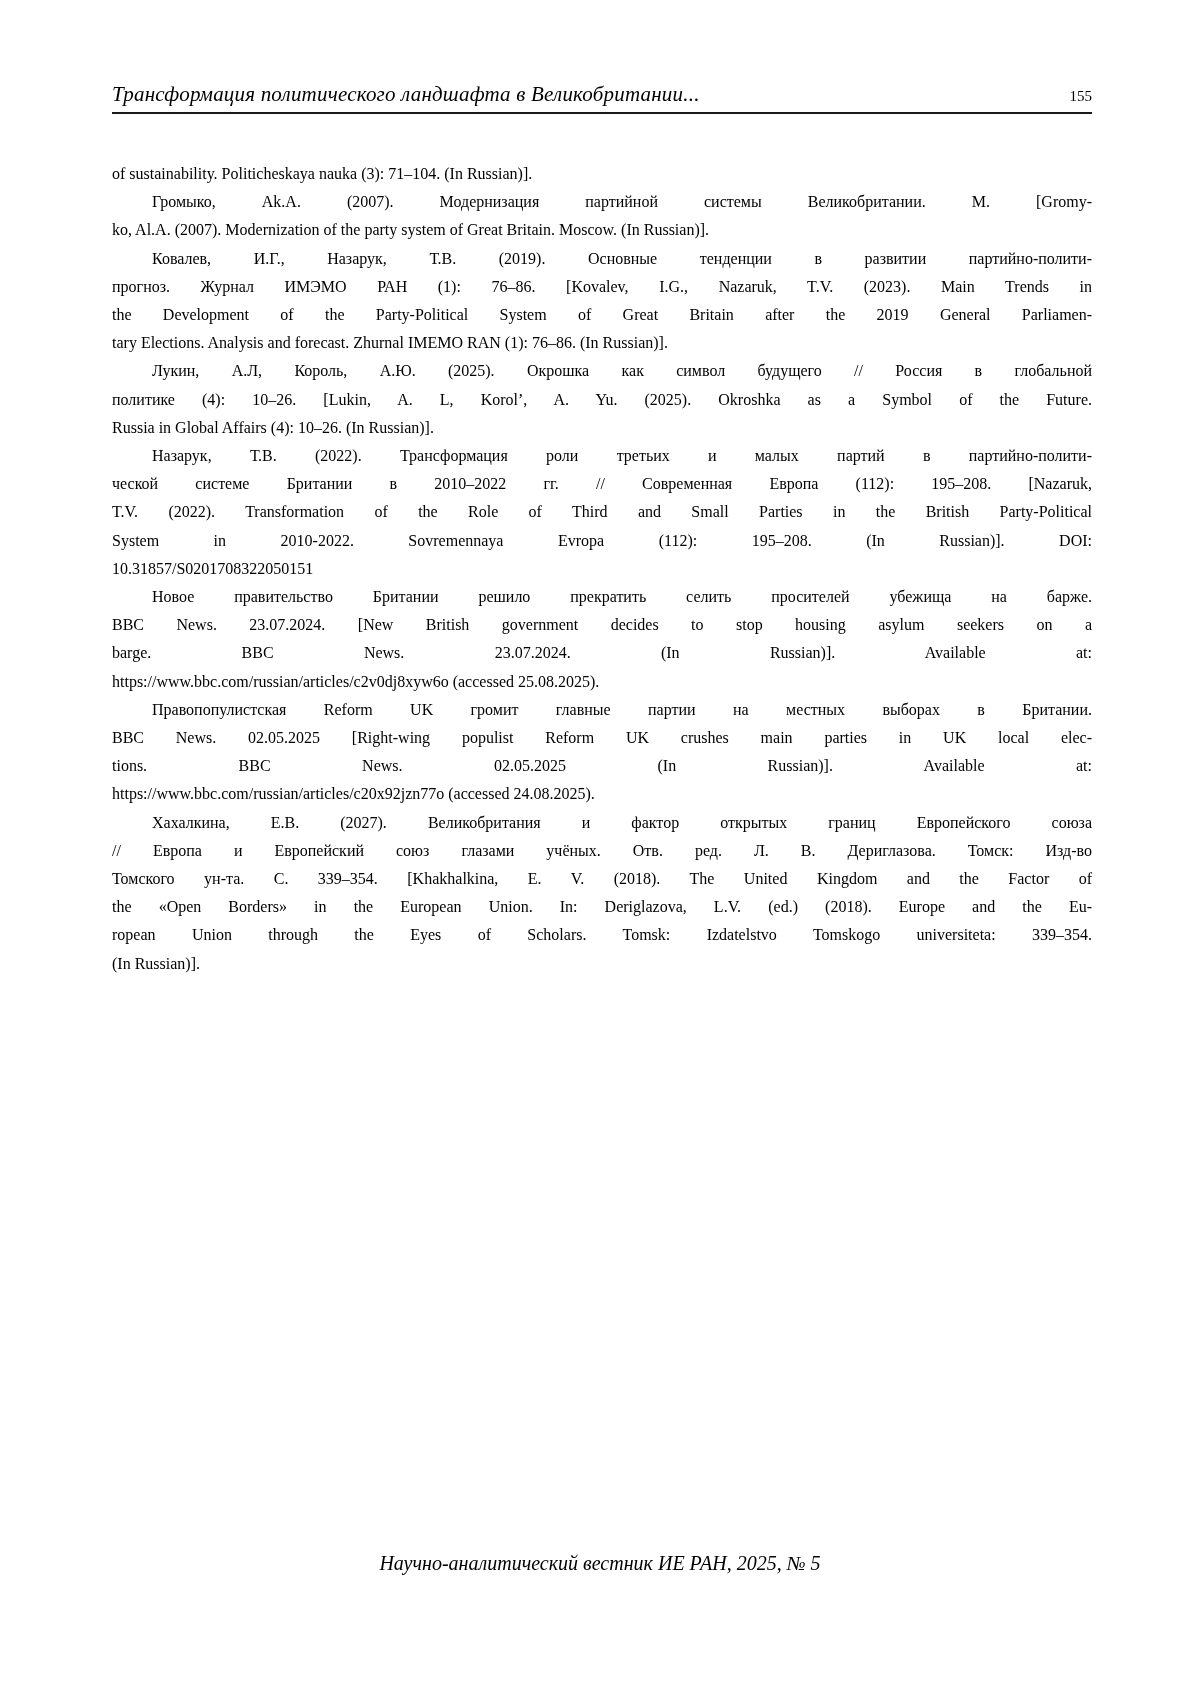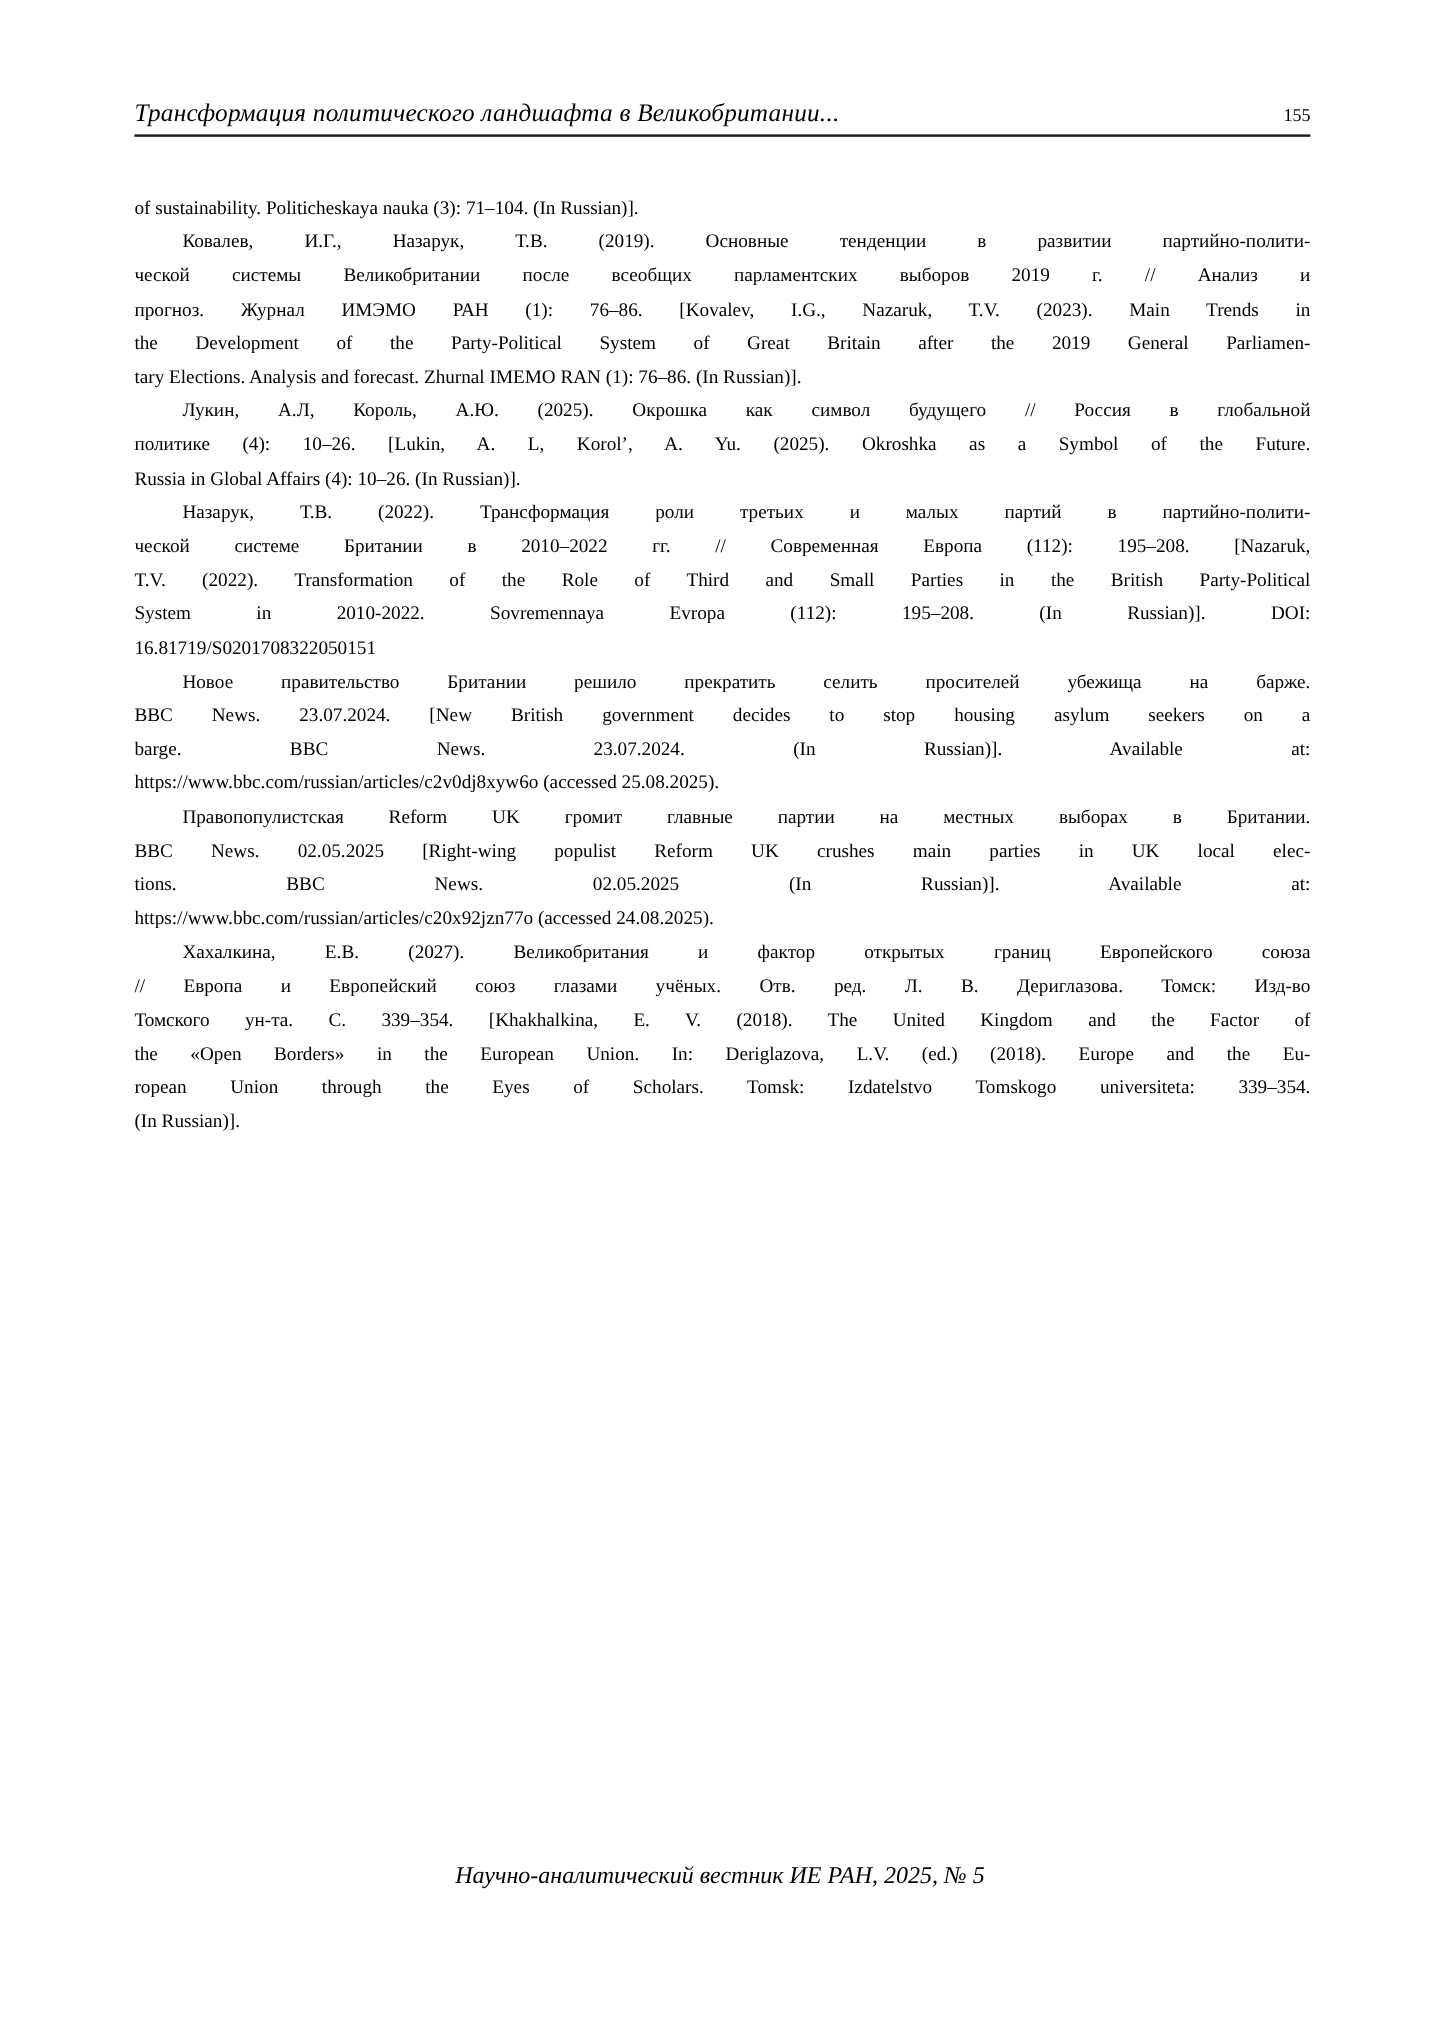--- a/index.html
+++ b/index.html
@@ -85,37 +85,40 @@
     <span class="page-number">155</span>
   </div>
 
   <div class="header-rule"></div>
 
   <div class="references" id="references">
       <div class="paragraph">
         <div class="line last">of sustainability. Politicheskaya nauka (3): 71–104. (In Russian)].</div>
       </div>
       <div class="paragraph">
+        <div class="line indent">Громыко, Ak.A. (2007). Модернизация партийной системы Великобритании. М. [Gromy-</div>
+        <div class="line last">ko, Al.A. (2007). Modernization of the party system of Great Britain. Moscow. (In Russian)].</div>
+      </div>
+      <div class="paragraph">
         <div class="line indent">Ковалев, И.Г., Назарук, Т.В. (2019). Основные тенденции в развитии партийно-полити-</div>
-        <div class="line">ческой системы Великобритании после всеобщих парламентских выборов 2019 г. // Анализ и</div>
         <div class="line">прогноз. Журнал ИМЭМО РАН (1): 76–86. [Kovalev, I.G., Nazaruk, T.V. (2023). Main Trends in</div>
         <div class="line">the Development of the Party-Political System of Great Britain after the 2019 General Parliamen-</div>
         <div class="line last">tary Elections. Analysis and forecast. Zhurnal IMEMO RAN (1): 76–86. (In Russian)].</div>
       </div>
       <div class="paragraph">
         <div class="line indent">Лукин, А.Л, Король, А.Ю. (2025). Окрошка как символ будущего // Россия в глобальной</div>
         <div class="line">политике (4): 10–26. [Lukin, A. L, Korol’, A. Yu. (2025). Okroshka as a Symbol of the Future.</div>
         <div class="line last">Russia in Global Affairs (4): 10–26. (In Russian)].</div>
       </div>
       <div class="paragraph">
         <div class="line indent">Назарук, Т.В. (2022). Трансформация роли третьих и малых партий в партийно-полити-</div>
         <div class="line">ческой системе Британии в 2010–2022 гг. // Современная Европа (112): 195–208. [Nazaruk,</div>
         <div class="line">T.V. (2022). Transformation of the Role of Third and Small Parties in the British Party-Political</div>
         <div class="line">System in 2010-2022. Sovremennaya Evropa (112): 195–208. (In Russian)]. DOI:</div>
-        <div class="line last">16.81719/S0201708322050151</div>
+        <div class="line last">10.31857/S0201708322050151</div>
       </div>
       <div class="paragraph">
         <div class="line indent">Новое правительство Британии решило прекратить селить просителей убежища на барже.</div>
         <div class="line">BBC News. 23.07.2024. [New British government decides to stop housing asylum seekers on a</div>
         <div class="line">barge. BBC News. 23.07.2024. (In Russian)]. Available at:</div>
         <div class="line last">https://www.bbc.com/russian/articles/c2v0dj8xyw6o (accessed 25.08.2025).</div>
       </div>
       <div class="paragraph">
         <div class="line indent">Правопопулистская Reform UK громит главные партии на местных выборах в Британии.</div>
         <div class="line">BBC News. 02.05.2025 [Right-wing populist Reform UK crushes main parties in UK local elec-</div>

